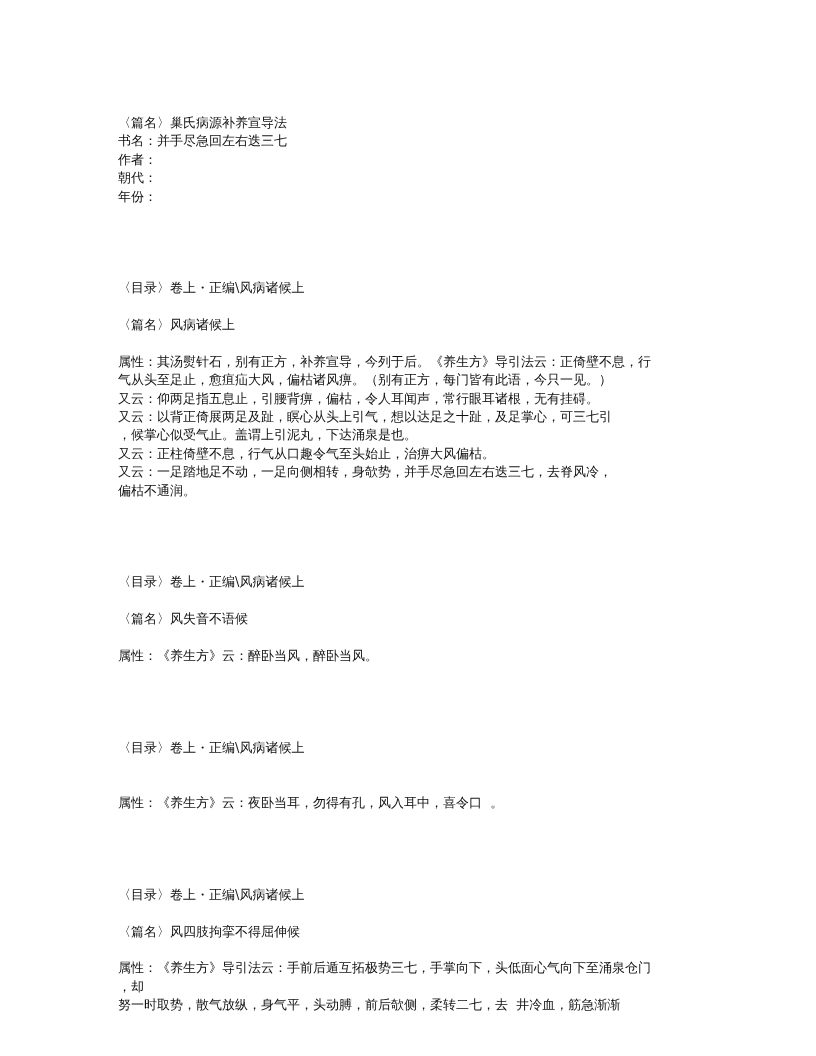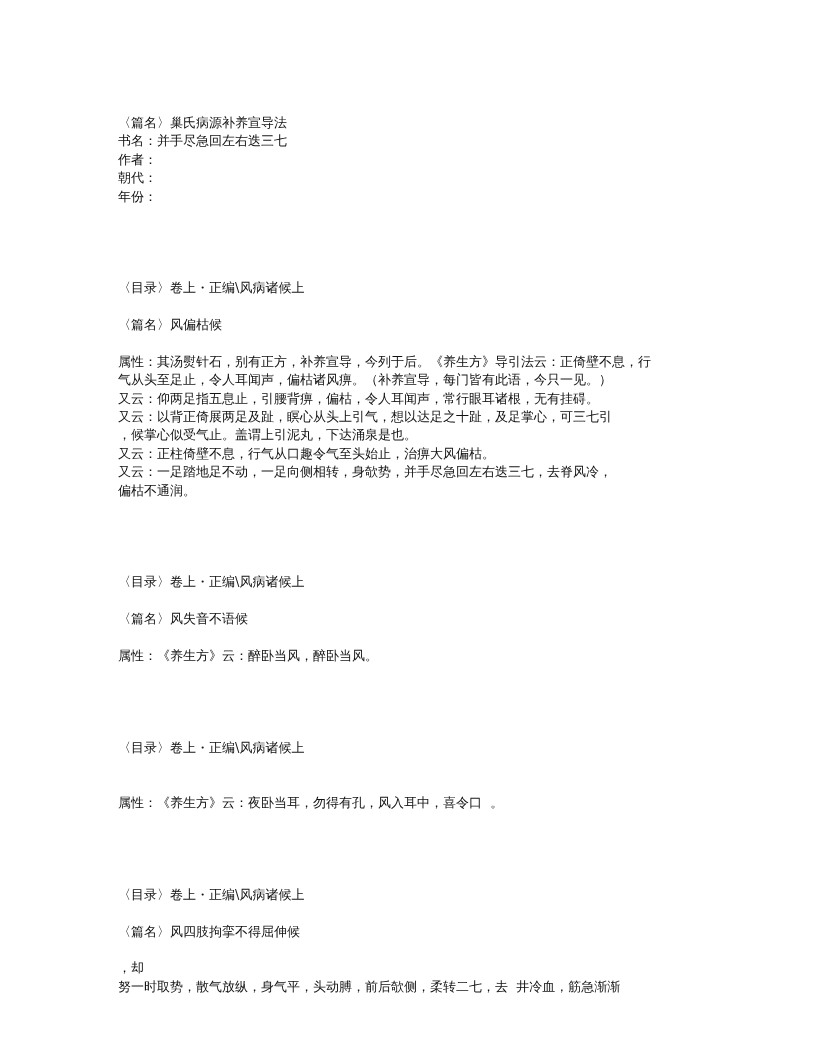--- a/index.html
+++ b/index.html
@@ -19,24 +19,24 @@
   <div class="line">书名：并手尽急回左右迭三七</div>
   <div class="line">作者：</div>
   <div class="line">朝代：</div>
   <div class="line">年份：</div>
 
   <div class="gap3"></div>
   <div class="gap1"></div>
 
   <div class="line">〈目录〉卷上・正编\风病诸候上</div>
   <div class="gap1"></div>
-  <div class="line">〈篇名〉风偏枯候</div>
+  <div class="line">〈篇名〉风病诸候上</div>
   <div class="gap1"></div>
   <div class="line">属性：其汤熨针石，别有正方，补养宣导，今列于后。《养生方》导引法云：正倚壁不息，行</div>
-  <div class="line">气从头至足止，令人耳闻声，偏枯诸风痹。（补养宣导，每门皆有此语，今只一见。）</div>
+  <div class="line">气从头至足止，愈疽疝大风，偏枯诸风痹。（别有正方，每门皆有此语，今只一见。）</div>
   <div class="line">又云：仰两足指五息止，引腰背痹，偏枯，令人耳闻声，常行眼耳诸根，无有挂碍。</div>
   <div class="line">又云：以背正倚展两足及趾，瞑心从头上引气，想以达足之十趾，及足掌心，可三七引</div>
   <div class="line">，候掌心似受气止。盖谓上引泥丸，下达涌泉是也。</div>
   <div class="line">又云：正柱倚壁不息，行气从口趣令气至头始止，治痹大风偏枯。</div>
   <div class="line">又云：一足踏地足不动，一足向侧相转，身欹势，并手尽急回左右迭三七，去脊风冷，</div>
   <div class="line">偏枯不通润。</div>
 
   <div class="gap3"></div>
   <div class="gap1"></div>
 
@@ -54,15 +54,16 @@
   <div class="gap1"></div>
   <div class="line">属性：《养生方》云：夜卧当耳，勿得有孔，风入耳中，喜令口  。</div>
 
   <div class="gap3"></div>
   <div class="gap1"></div>
 
   <div class="line">〈目录〉卷上・正编\风病诸候上</div>
   <div class="gap1"></div>
   <div class="line">〈篇名〉风四肢拘挛不得屈伸候</div>
   <div class="gap1"></div>
+  <div class="line">属性：《养生方》导引法云：手前后遁互拓极势三七，手掌向下，头低面心气向下至涌泉仓门</div>
   <div class="line">，却</div>
   <div class="line">努一时取势，散气放纵，身气平，头动膊，前后欹侧，柔转二七，去  井冷血，筋急渐渐</div>
 </div>
 
 </body></html>

